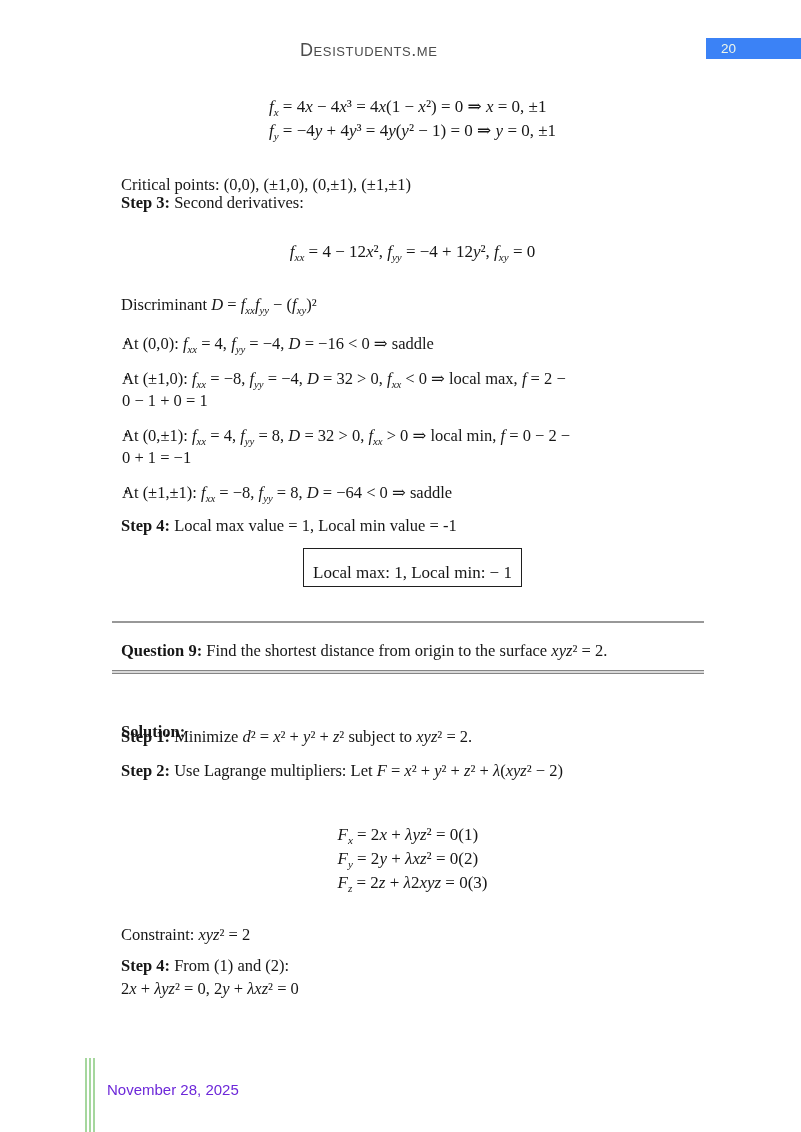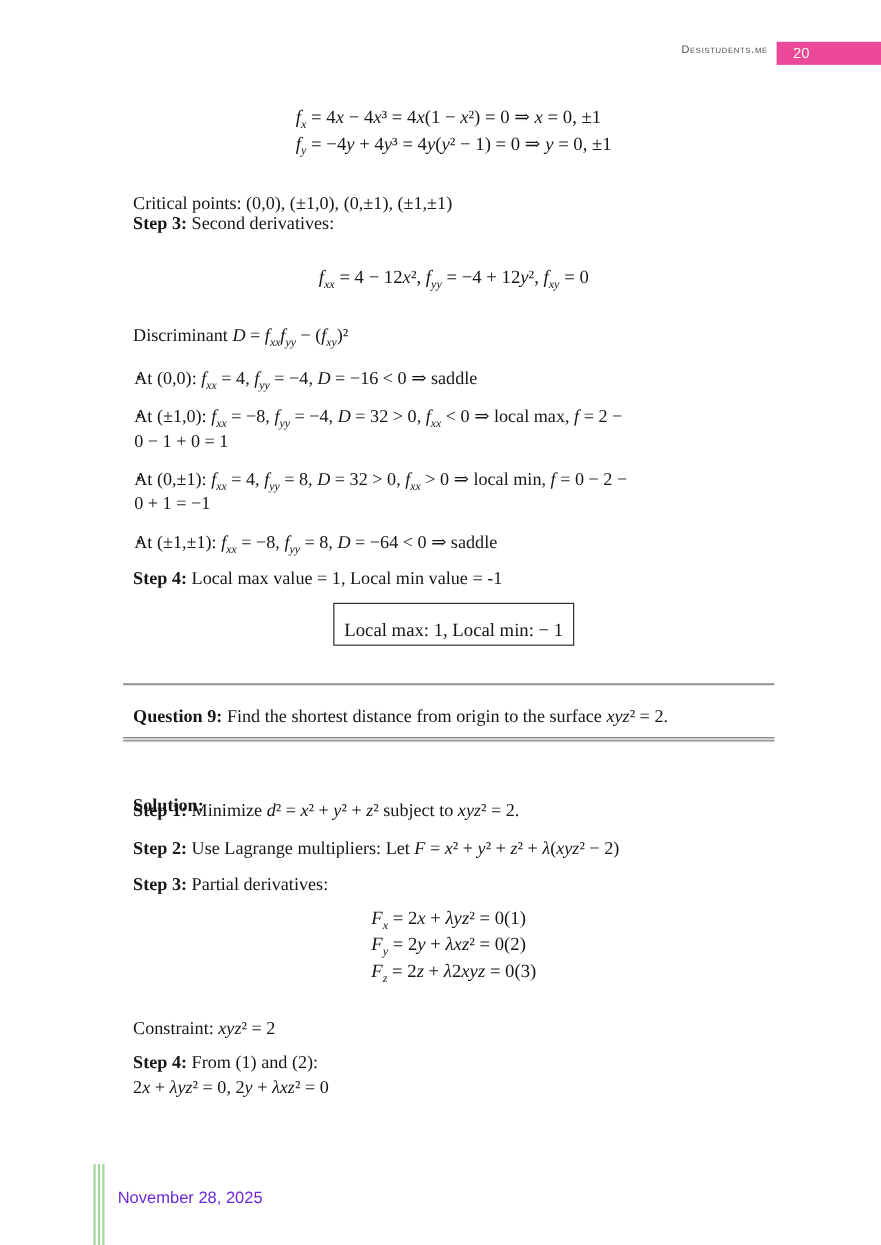--- a/index.html
+++ b/index.html
@@ -3,28 +3,28 @@
 <meta charset="utf-8">
 <style>
   html,body { margin:0; padding:0; background:#ffffff; }
   .page {
     position:relative; width:801px; height:1132px; background:#ffffff;
     font-family:"Liberation Serif","DejaVu Serif",serif; color:#161616;
     overflow:hidden;
   }
   
   .site-label {
-    position:absolute; top:40px; left:300px; width:398px; text-align:right;
+    position:absolute; top:40px; left:300px; width:398px; text-align:left;
     font-family:"Liberation Sans","DejaVu Sans",sans-serif;
     font-variant:small-caps; letter-spacing:0.6px;
-    font-size:10px; color:#4c4c4c;
+    font-size:18px; color:#4c4c4c;
   }
   .page-badge {
     position:absolute; top:38px; left:706px; width:95px; height:21px;
-    background:#ec4899; color:#edf6ea;
+    background:#3b82f6; color:#edf6ea;
     font-family:"Liberation Sans","DejaVu Sans",sans-serif;
     font-size:13.5px; line-height:21px; padding-left:15px; box-sizing:border-box;
   }
   
   .para {
     position:absolute; left:121px; width:585px;
     font-size:16.5px; line-height:22px; white-space:nowrap;
   }
   .center { position:absolute; left:120px; width:585px; text-align:center; }
   .eq { font-size:17px; line-height:23px; }
@@ -126,23 +126,20 @@
   </div>
 
   <div class="para" style="top:726px;">
     <b>Step 1:</b><span> Minimize <i>d</i>² = <i>x</i>² + <i>y</i>² + <i>z</i>² subject to <i>xyz</i>² = 2.</span>
   </div>
 
   <div class="para" style="top:760px;">
     <b>Step 2:</b><span> Use Lagrange multipliers: Let <i>F</i> = <i>x</i>² + <i>y</i>² + <i>z</i>² + <i>λ</i>(<i>xyz</i>² − 2)</span>
   </div>
 
-  <div class="para" style="top:793px;">
-    <b>Step 3:</b><span> Partial derivatives:</span>
-  </div>
 
   <div class="center eq" style="top:823px;">
     <span class="eq-group">
       <div class="eq-line"><i>F</i><sub><i>x</i></sub> = 2<i>x</i> + <i>λyz</i>² = 0(1)</div>
       <div class="eq-line"><i>F</i><sub><i>y</i></sub> = 2<i>y</i> + <i>λxz</i>² = 0(2)</div>
       <div class="eq-line"><i>F</i><sub><i>z</i></sub> = 2<i>z</i> + <i>λ</i>2<i>xyz</i> = 0(3)</div>
     </span>
   </div>
 
   <div class="para" style="top:924px;">Constraint: <i>xyz</i>² = 2</div>

